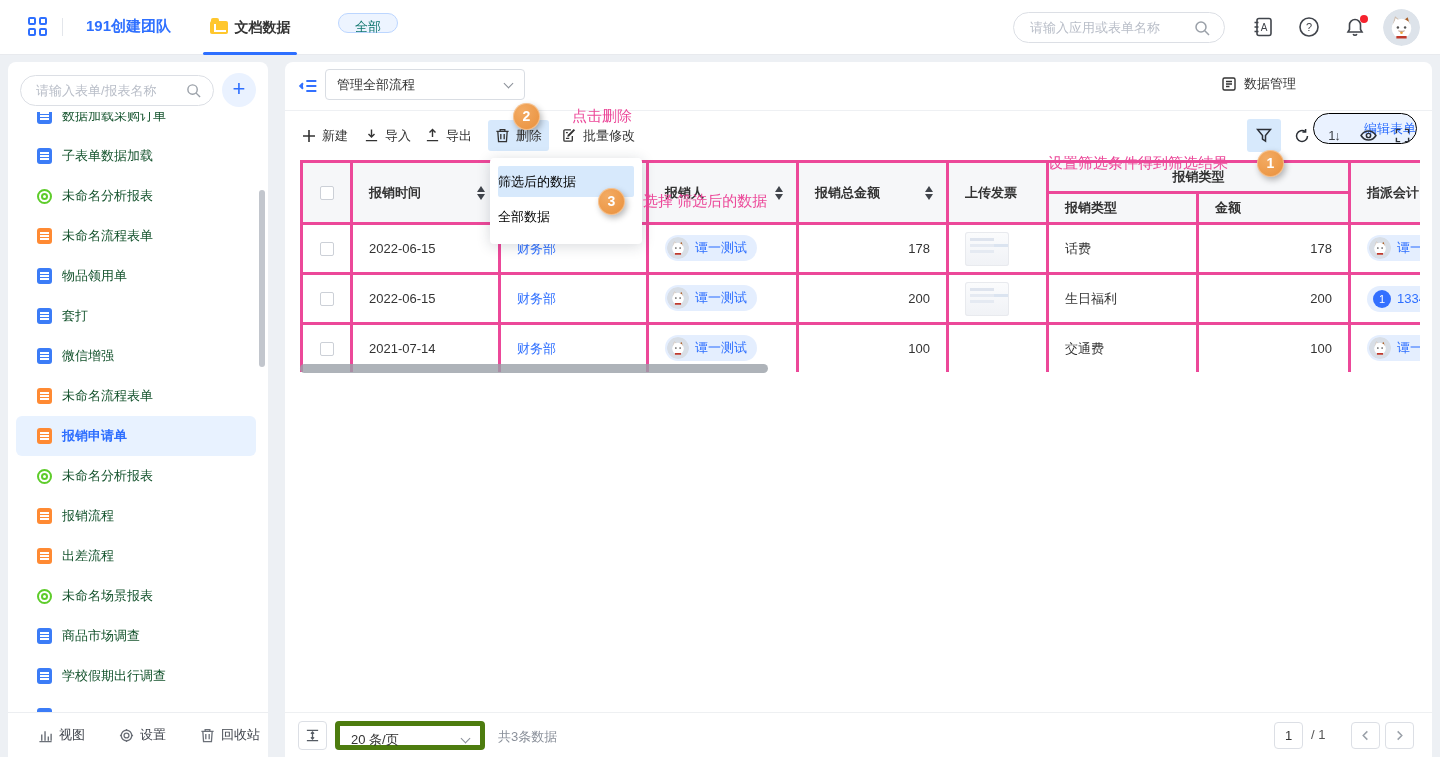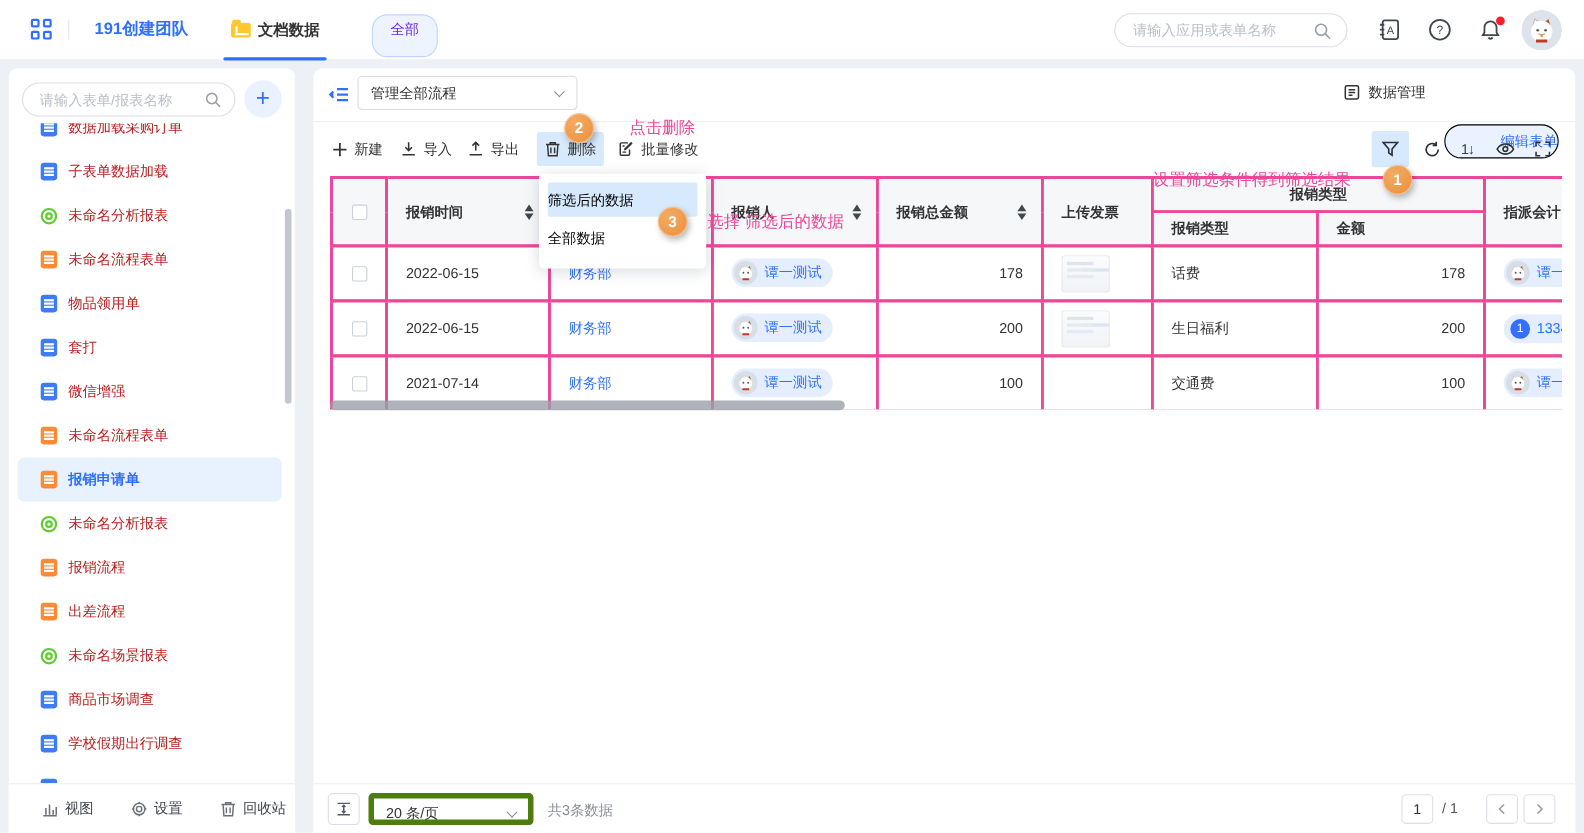--- a/index.html
+++ b/index.html
@@ -18,22 +18,22 @@
   .team-name { position:absolute; left:86px; top:17px; font-size:15px; font-weight:bold; color:#2e6fff; }
   .app-tab { position:absolute; left:203px; top:0; height:55px; width:94px; display:flex;
              align-items:center; justify-content:center; gap:7px; }
   .app-underline { position:absolute; left:203px; top:52px; width:94px; height:3px; background:#2e6fff; border-radius:2px; }
   .folder { width:18px; height:13px; background:#ffc72e; border-radius:2px; position:relative; }
   .folder::before { content:""; position:absolute; left:1px; top:-3px; width:8px; height:4px;
                     background:#ffc72e; border-radius:2px 2px 0 0; }
   .folder::after { content:""; position:absolute; left:4px; top:3px; width:10px; height:6px;
                    border-left:2px solid #fff; border-bottom:2px solid #fff; }
   .app-name { font-size:14px; color:#333; font-weight:bold; }
-  .scope-pill { position:absolute; left:338px; top:13px; height:39px; padding:0 16px; line-height:26px;
-                background:#edf4ff; border:1px solid #bcd6ff; border-radius:14px; color:#6d28d9; font-size:13px; }
+  .scope-pill { position:absolute; left:338px; top:13px; height:20px; padding:0 16px; line-height:26px;
+                background:#edf4ff; border:1px solid #bcd6ff; border-radius:14px; color:#0f766e; font-size:13px; }
   .tb-search { position:absolute; left:1013px; top:12px; width:212px; height:31px; border:1px solid #dcdfe5;
                border-radius:16px; background:#fff; }
   .tb-search input { position:absolute; left:16px; top:1px; width:160px; height:27px; border:0; outline:0;
                      font-size:13px; color:#333; font-family:inherit; background:transparent; }
   .tb-search input::placeholder { color:#b9bec8; }
   .tb-search .svgi { position:absolute; right:14px; top:7px; }
   .tb-ico { position:absolute; top:16px; }
   .bell-wrap { position:relative; }
   .bell-dot { position:absolute; right:-2px; top:-3px; width:8px; height:8px; background:#f5222d; border-radius:50%; }
   .avatar-big { position:absolute; right:20px; top:9px; width:37px; height:37px; border-radius:50%; overflow:hidden; }
@@ -44,21 +44,21 @@
   .sb-search { position:absolute; left:12px; top:13px; width:194px; height:31px; border:1px solid #dcdfe5;
                border-radius:16px; }
   .sb-search input { position:absolute; left:15px; top:1px; width:140px; height:27px; border:0; outline:0;
                      font-size:13px; font-family:inherit; background:transparent; }
   .sb-search input::placeholder { color:#b9bec8; }
   .sb-search .svgi { position:absolute; right:12px; top:7px; }
   .sb-plus { position:absolute; left:214px; top:11px; width:34px; height:34px; border-radius:50%;
              background:#eaf2ff; color:#2e6fff; font-size:22px; line-height:31px; text-align:center; }
   .sb-list { position:absolute; left:0; top:50px; width:260px; height:600px; overflow:hidden; }
   .side-item { height:40px; display:flex; align-items:center; gap:10px; padding-left:21px;
-               margin:0 12px 0 8px; border-radius:6px; color:#b91c1c; font-size:13px; }
+               margin:0 12px 0 8px; border-radius:6px; color:#14532d; font-size:13px; }
   .side-item.first { margin-top:-16px; }
   .side-item.selected { background:#e8f2ff; color:#2e6fff; font-weight:bold; }
   .doc-icon { width:15px; height:16px; border-radius:3px; position:relative; flex:none; }
   .doc-icon::before { content:""; position:absolute; left:3px; top:4px; width:9px; height:2px;
                       background:#fff; box-shadow:0 3px 0 #fff, 0 6px 0 #fff; }
   .doc-blue { background:#3b7cf7; } .doc-orange { background:#ff8a33; }
   .report-icon { width:15px; height:15px; border:2px solid #5ecc2b; border-radius:50%; position:relative; flex:none; }
   .report-icon::after { content:""; position:absolute; inset:2px; border:2px solid #5ecc2b; border-radius:50%; }
   .sb-scrollbar { position:absolute; left:251px; top:128px; width:6px; height:177px; background:#b7bcc4;
                   border-radius:3px; opacity:.85; }

